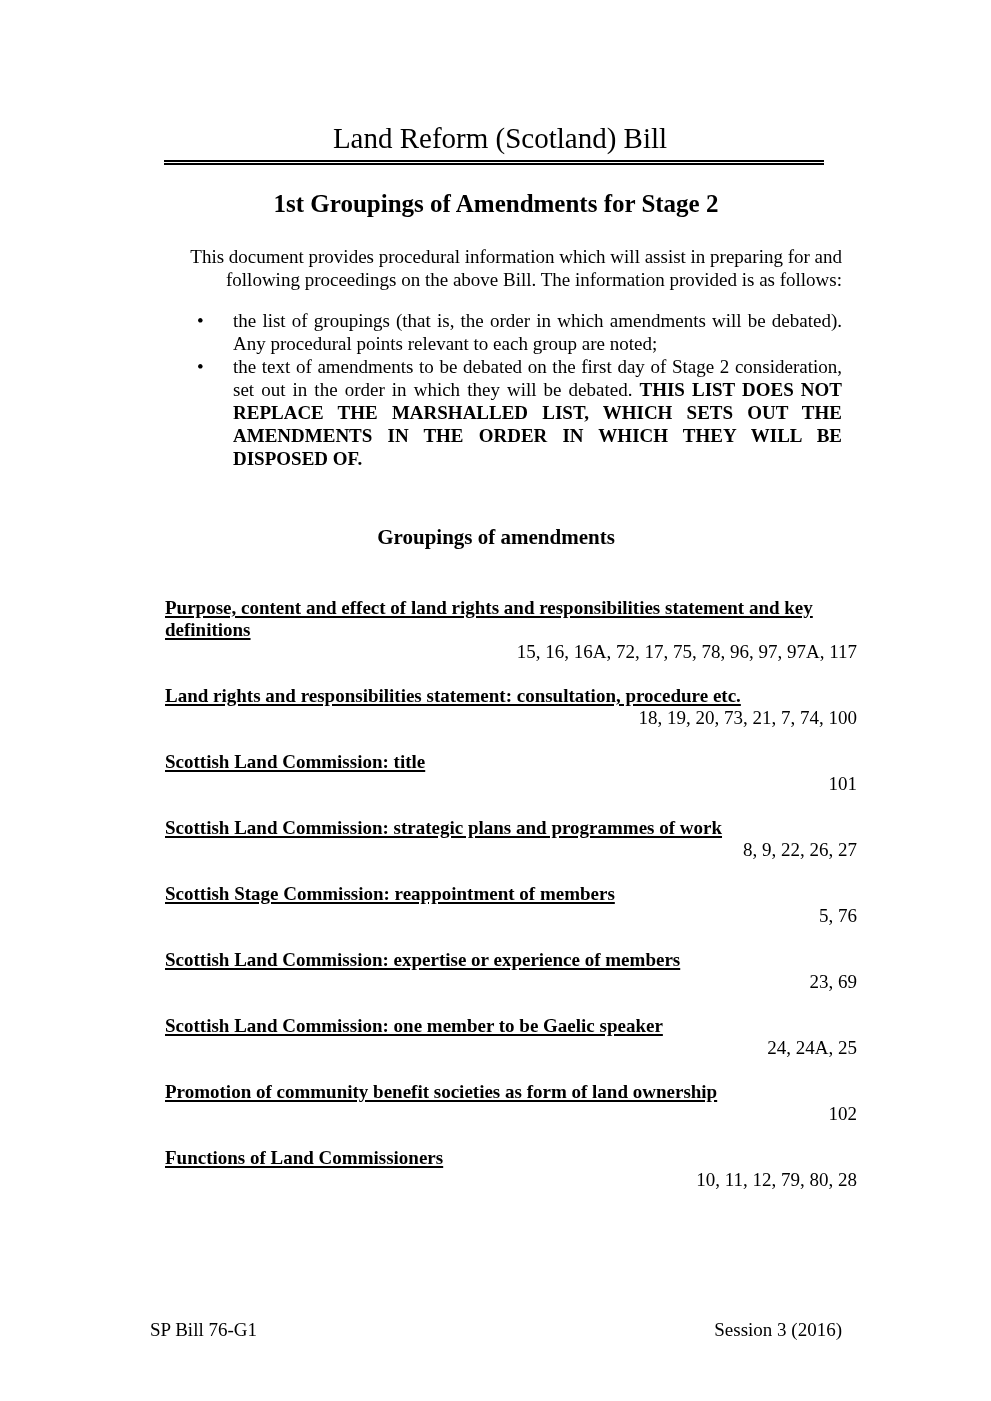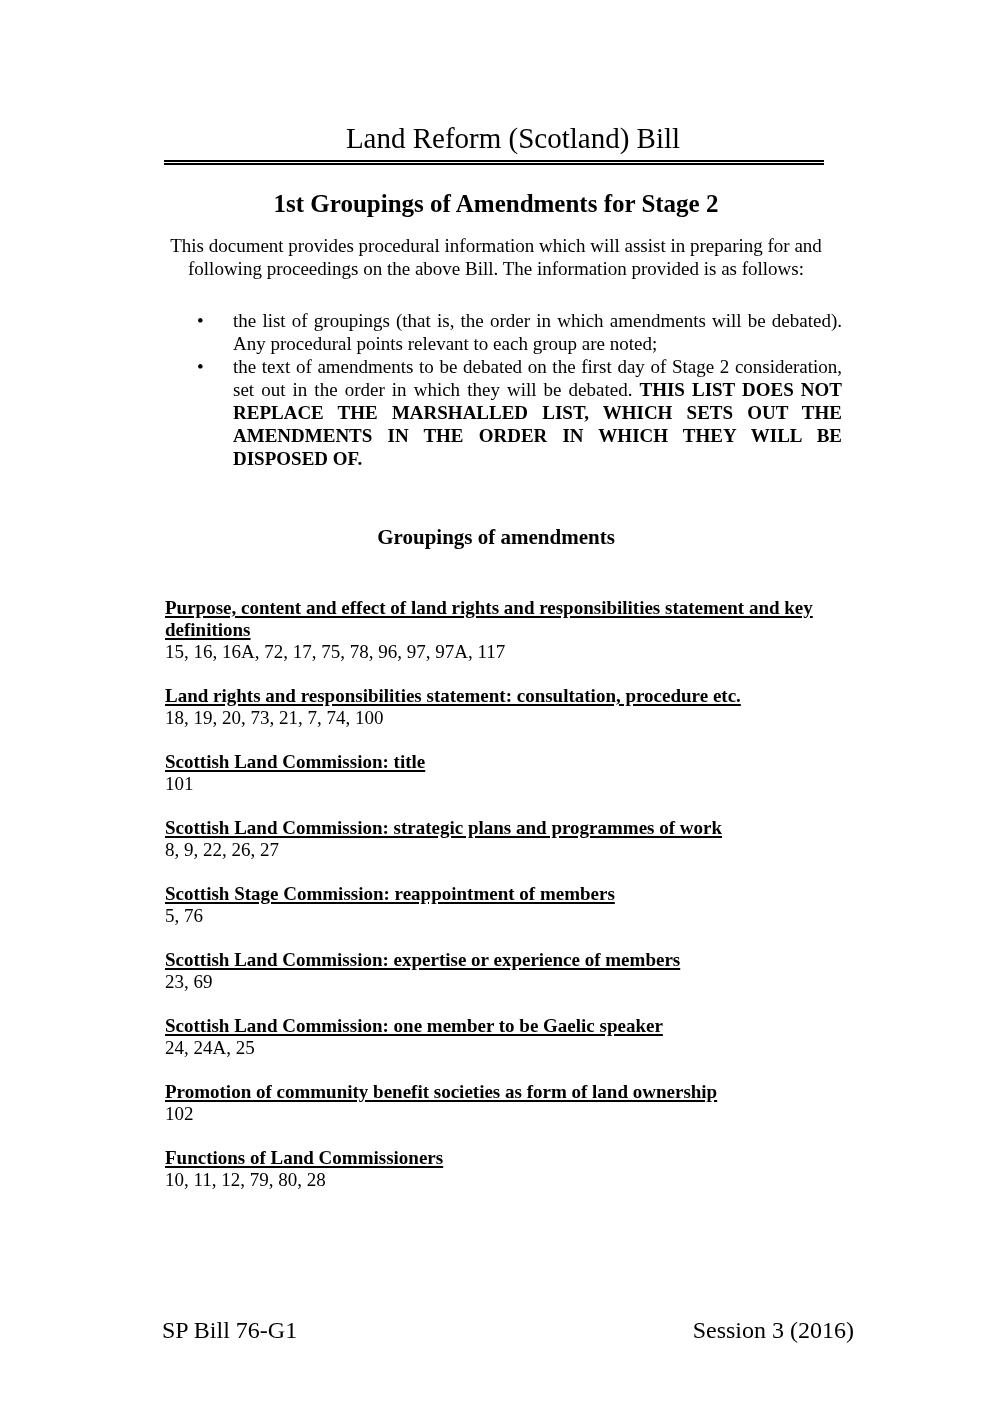--- a/index.html
+++ b/index.html
@@ -17,21 +17,21 @@
     }
     .page {
       position: absolute;
       left: 150px;
       top: 0;
       width: 692px;
     }
     .bill-title {
       position: absolute;
       top: 121px;
-      left: 17px;
+      left: 4px;
       width: 692px;
       text-align: center;
       font-size: 29px;
       line-height: 34px;
       font-weight: normal;
     }
     .double-rule {
       position: absolute;
       top: 160px;
       left: 14px;
@@ -46,26 +46,26 @@
       top: 189px;
       left: 0;
       width: 692px;
       text-align: center;
       font-size: 25px;
       line-height: 30px;
       font-weight: bold;
     }
     .intro {
       position: absolute;
-      top: 235px;
+      top: 246px;
       left: 0;
       width: 692px;
       font-size: 19px;
       line-height: 22.5px;
-      text-align: center;
+      text-align: right;
     }
     .bullets {
       position: absolute;
       top: 309px;
       left: 0;
       width: 692px;
       margin: 0;
       padding: 0;
       list-style: none;
       font-size: 19px;
@@ -107,27 +107,28 @@
       line-height: 22px;
       text-decoration: underline;
       text-decoration-thickness: 2px;
       text-underline-offset: 2px;
       display: inline;
     }
     .group-amendments {
       font-size: 19px;
       line-height: 22px;
       display: block;
+      text-align: right;
     }
     .footer {
       position: absolute;
       top: 1319px;
-      left: 12px;
-      width: 692px;
-      font-size: 24px;
+      left: 0;
+      width: 692px;
+      font-size: 19px;
       line-height: 22px;
       display: flex;
       justify-content: space-between;
     }
   </style>
 </head>
 <body>
 
 <div class="page">
 

